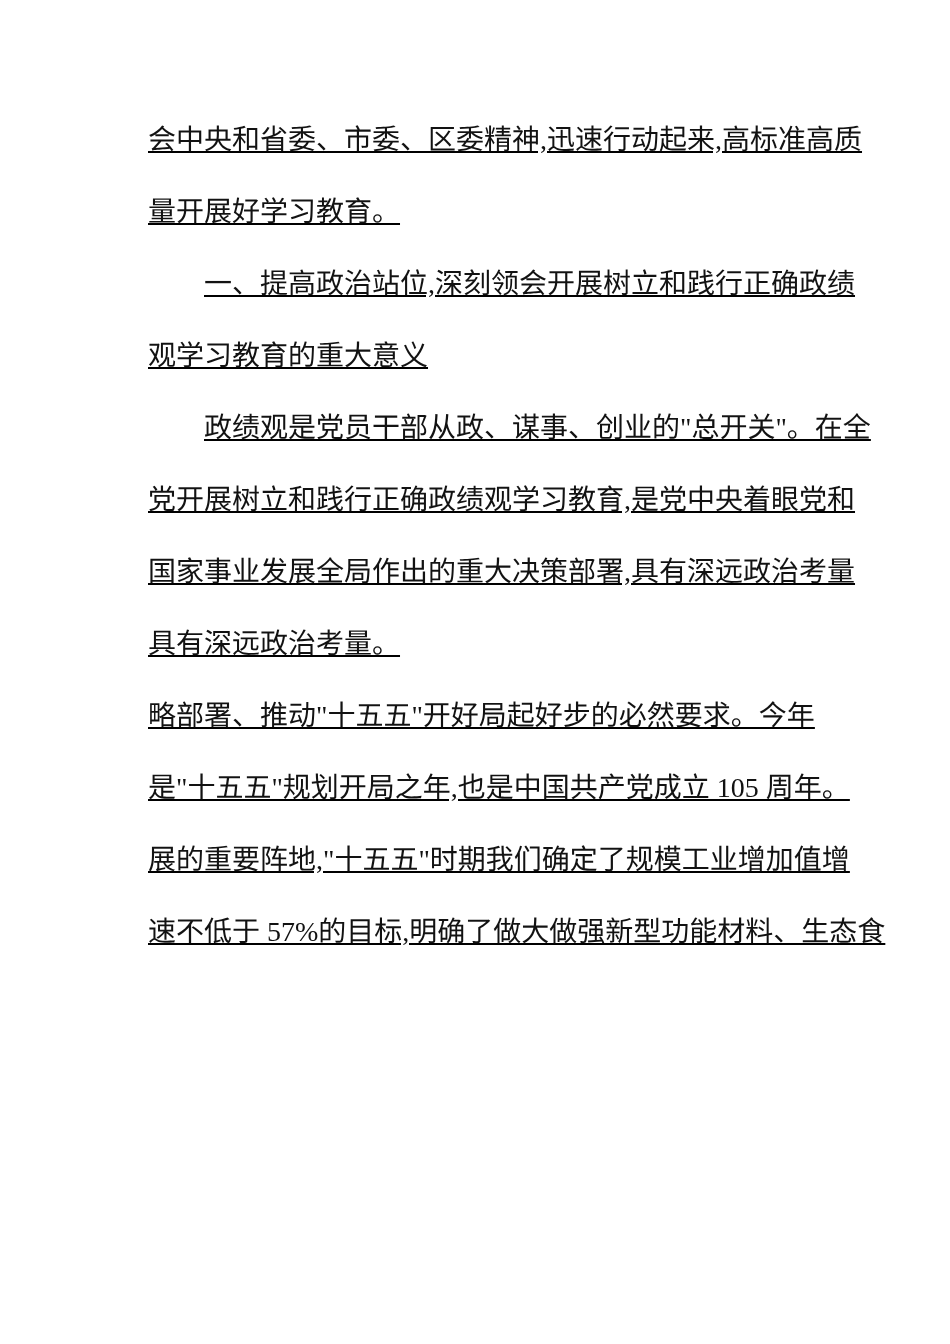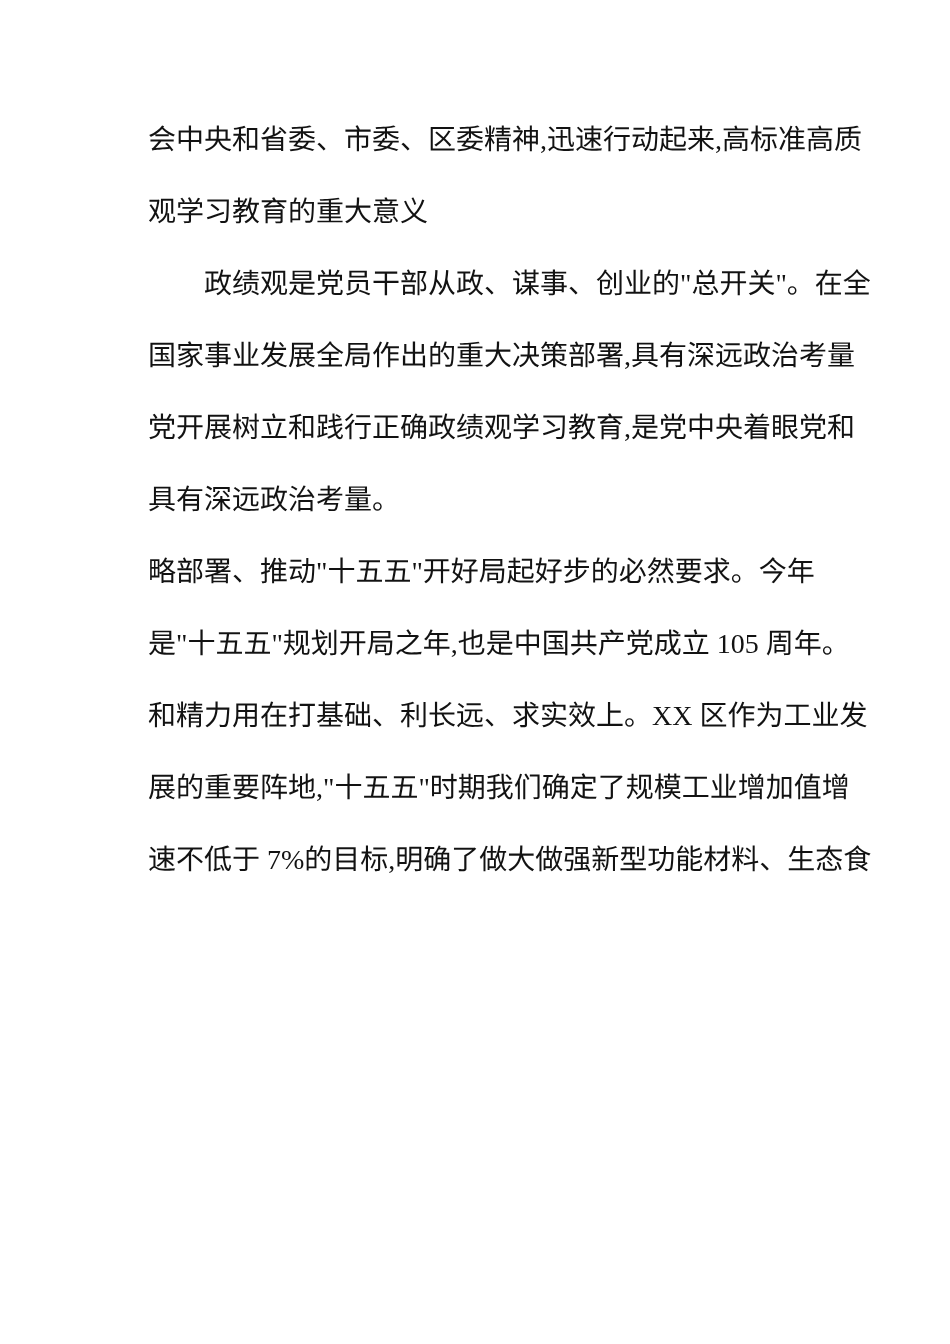--- a/index.html
+++ b/index.html
@@ -8,20 +8,21 @@
       height: 1344px;
       background: #ffffff;
       overflow: hidden;
       font-family: "Liberation Serif", serif;
     }
     .page {
       width: 950px;
       height: 1344px;
       background: #ffffff;
       padding: 104px 142px 0 148px;
+      text-decoration: underline;
     }
     .line {
       height: 72px;
       line-height: 72px;
       font-size: 28px;
       color: #121212;
       font-weight: 400;
       text-align: justify;
       text-align-last: justify;
       text-justify: inter-character;
@@ -33,23 +34,24 @@
     }
     .line.indent {
       text-indent: 2em;
     }
   </style>
 </head>
 <body>
 
 <main class="page">
   <div class="line">会中央和省委、市委、区委精神,迅速行动起来,高标准高质</div>
+  <div class="line end">量开展好学习教育。</div>
+  <div class="line indent">一、提高政治站位,深刻领会开展树立和践行正确政绩</div>
   <div class="line end">观学习教育的重大意义</div>
   <div class="line indent">政绩观是党员干部从政、谋事、创业的"总开关"。在全</div>
+  <div class="line">党开展树立和践行正确政绩观学习教育,是党中央着眼党和</div>
   <div class="line">国家事业发展全局作出的重大决策部署,具有深远政治考量</div>
-  <div class="line">党开展树立和践行正确政绩观学习教育,是党中央着眼党和</div>
   <div class="line end">具有深远政治考量。</div>
   <div class="line">略部署、推动"十五五"开好局起好步的必然要求。今年</div>
   <div class="line">是"十五五"规划开局之年,也是中国共产党成立 105 周年。</div>
-  <div class="line">和精力用在打基础、利长远、求实效上。XX 区作为工业发</div>
   <div class="line">展的重要阵地,"十五五"时期我们确定了规模工业增加值增</div>
-  <div class="line">速不低于 7%的目标,明确了做大做强新型功能材料、生态食</div>
+  <div class="line">速不低于 57%的目标,明确了做大做强新型功能材料、生态食</div>
 </main>
 
 </body></html>

